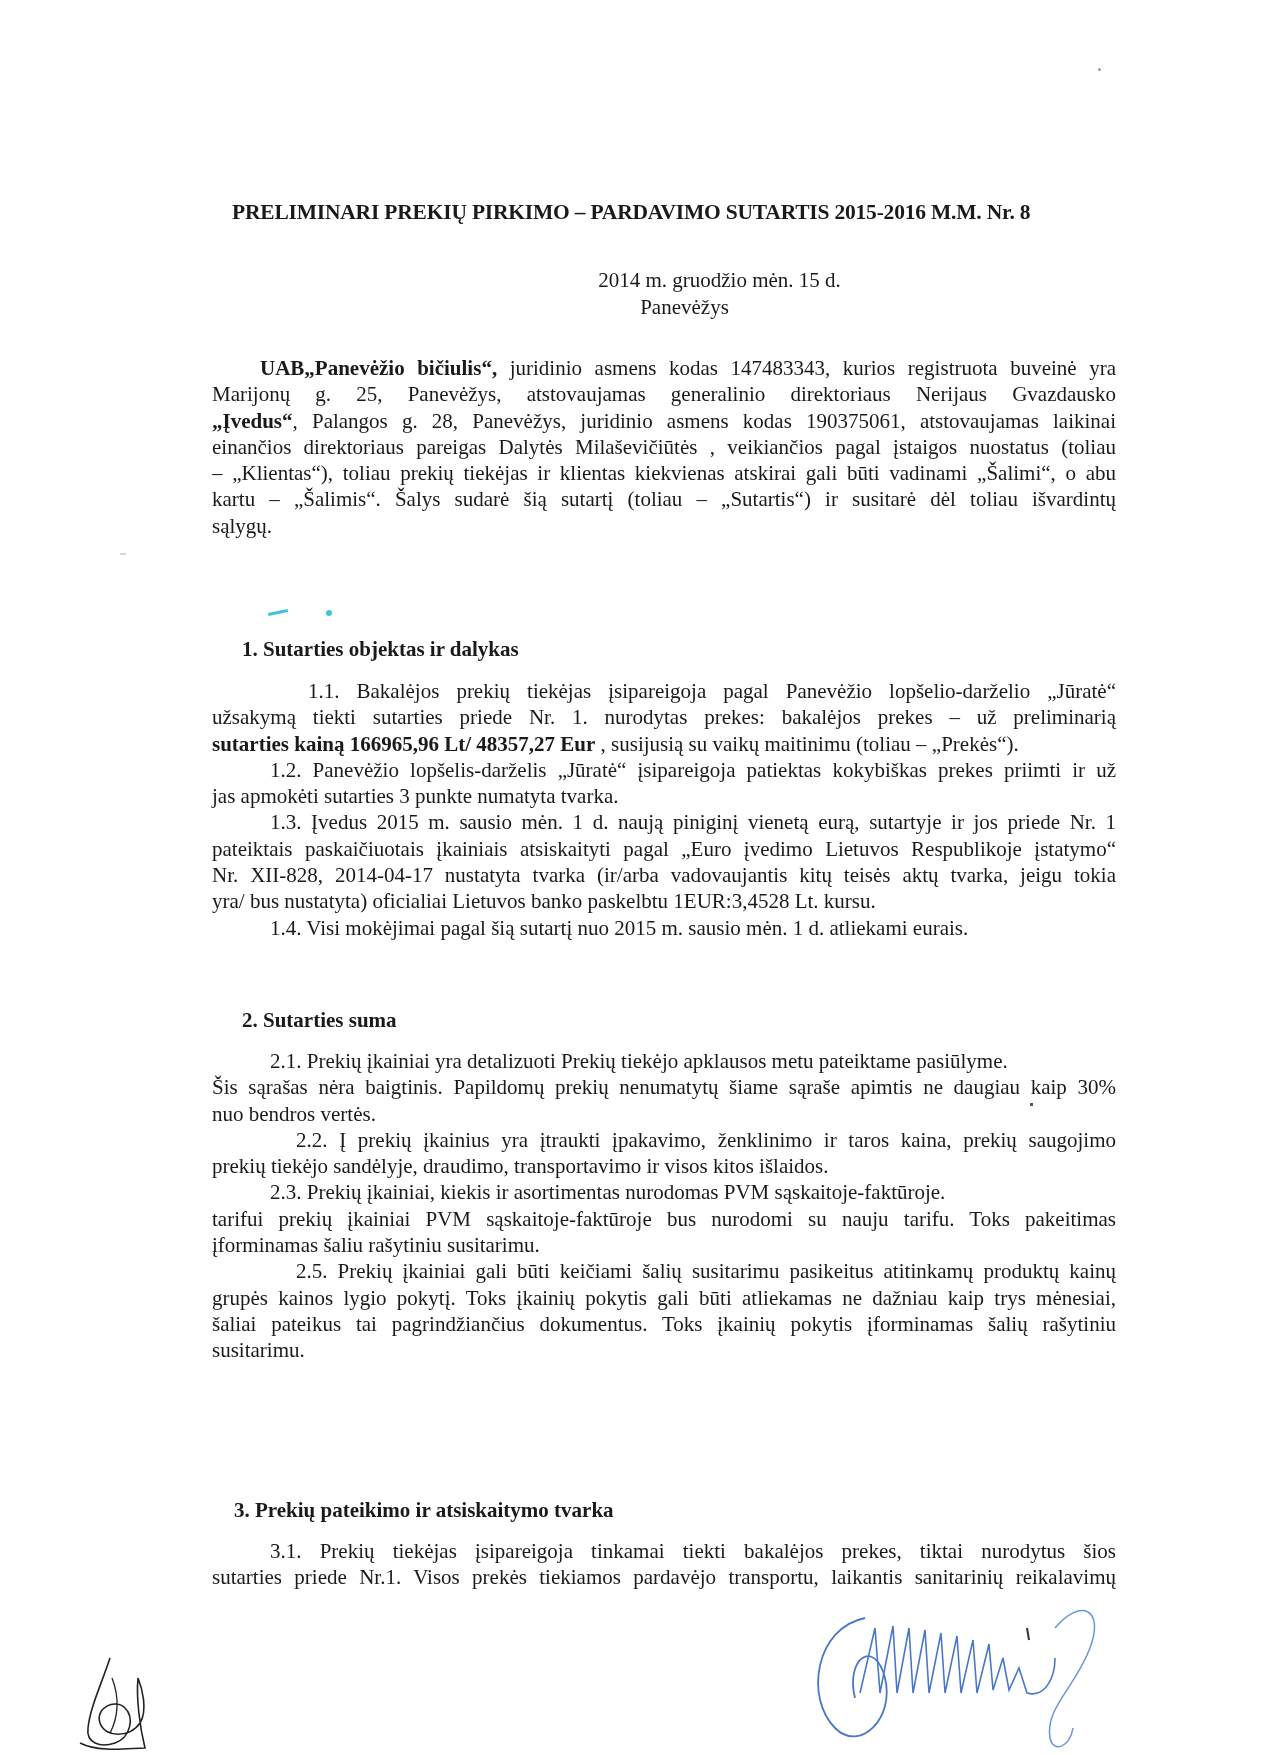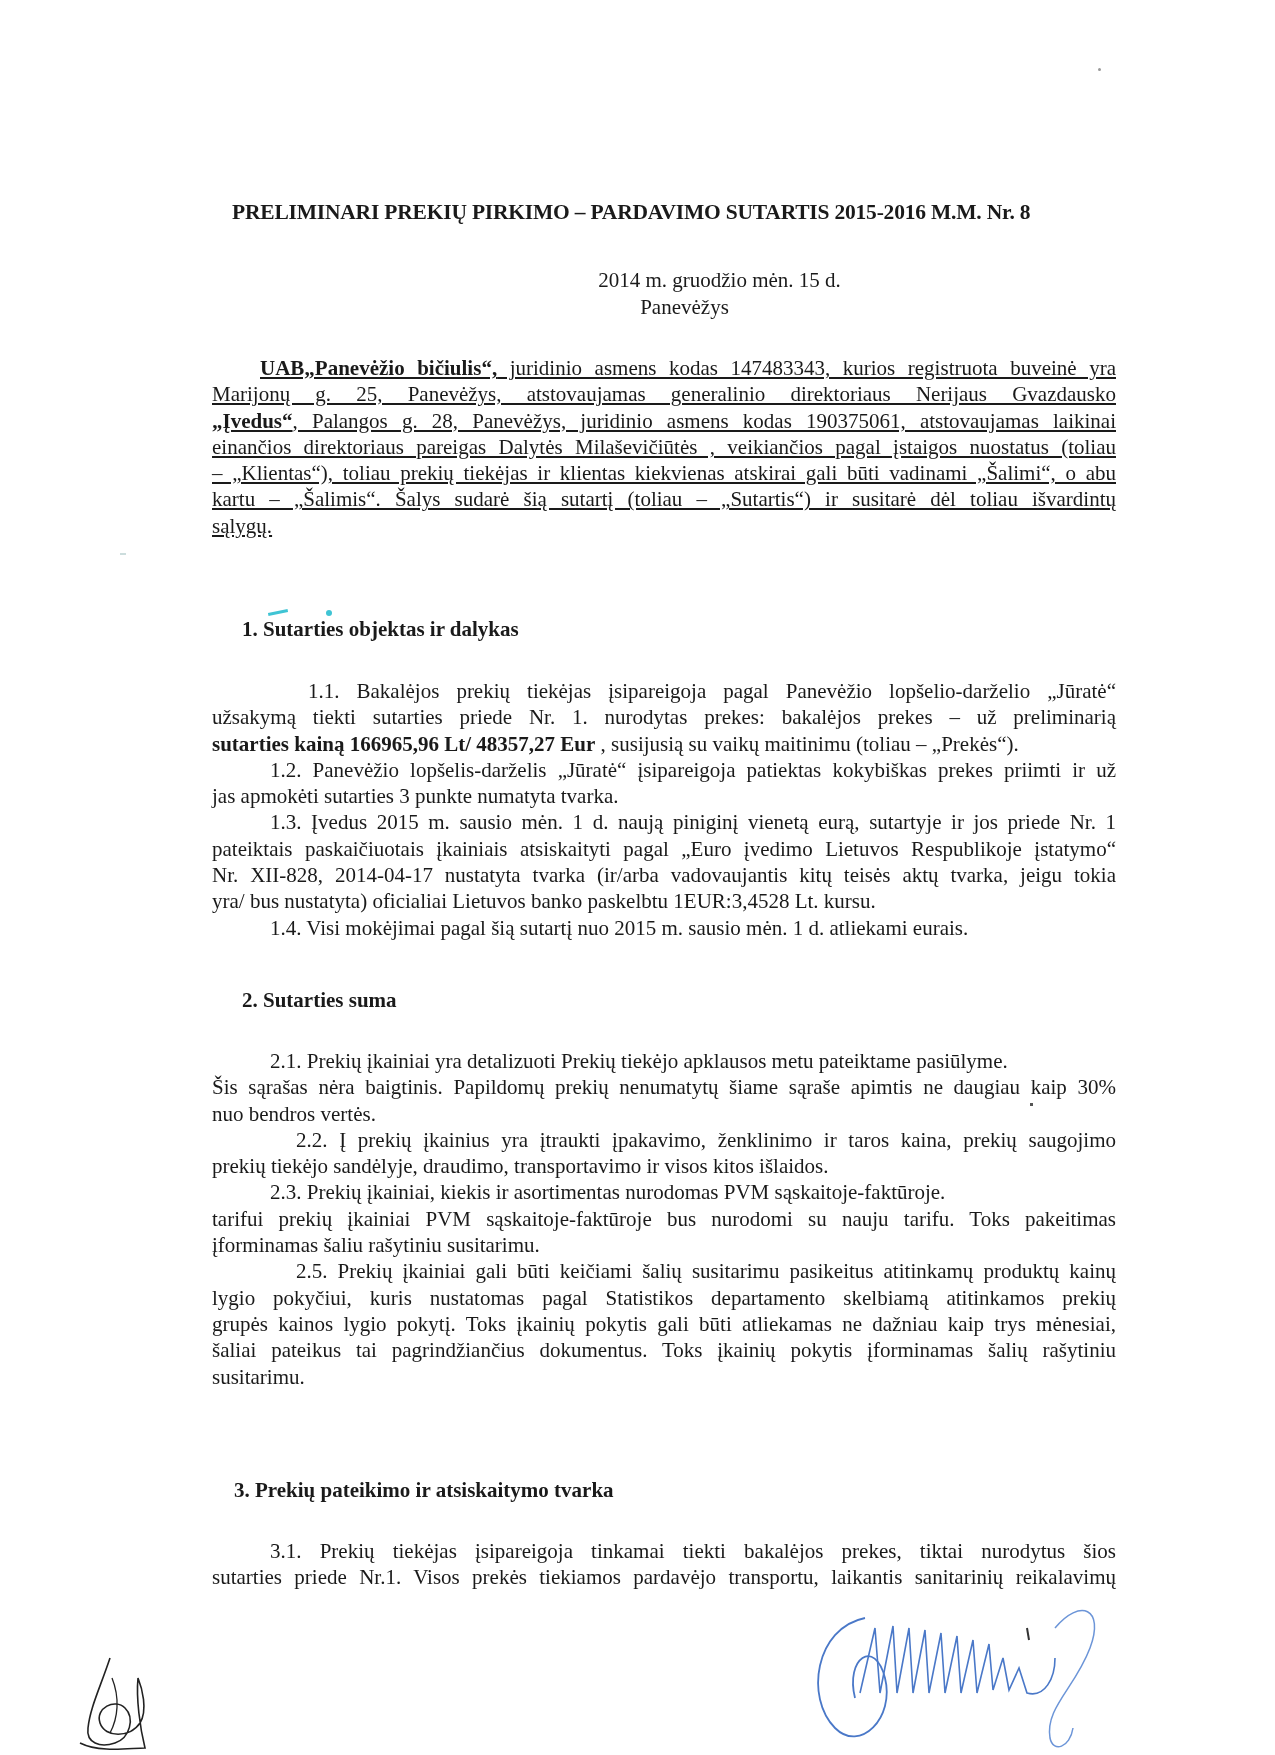--- a/index.html
+++ b/index.html
@@ -5,38 +5,38 @@
     html, body { margin: 0; padding: 0; background: #ffffff; }
     body { width: 1275px; height: 1755px; position: relative; overflow: hidden;
            font-family: "Liberation Serif", "DejaVu Serif", serif; color: #1a1a1a; }
     .page { position: absolute; left: 0; top: 8px; width: 1275px; height: 1755px; }
     .title { position: absolute; left: 232px; top: 192px; font-weight: bold; font-size: 21.5px;
              letter-spacing: -0.2px; white-space: nowrap; }
     .center { position: absolute; left: 0; width: 100%; text-align: center; font-size: 21px; }
     .date { top: 260px; left: 82px; }
     .city { top: 287px; left: 47px; }
     .block { position: absolute; left: 212px; width: 904px; font-size: 21px; line-height: 26.3px; }
-    .heading { position: absolute; font-weight: bold; font-size: 21px; white-space: nowrap; }
+    .heading { position: absolute; font-weight: bold; font-size: 21px; white-space: nowrap; margin-top: 20px; }
     b { font-weight: bold; }
     .line { display: block; white-space: nowrap; text-align: justify; text-align-last: justify; }
     .line.last { text-align-last: left; }
     .sig { position: absolute; }
     .mark { position: absolute; background: #bbb; }
   </style>
 </head>
 <body>
 
 <div class="page">
 
   <div class="title">PRELIMINARI  PREKIŲ PIRKIMO – PARDAVIMO SUTARTIS 2015-2016 M.M.  Nr. 8</div>
 
   <div class="center date">2014  m. gruodžio mėn. 15    d.</div>
   <div class="center city">Panevėžys</div>
 
-  <div class="block" style="top:347px;text-decoration:underline;">
+  <div class="block" style="top:347px;">
     <span class="line" style="padding-left:48px;"><b>UAB„Panevėžio bičiulis“,</b><span> juridinio asmens kodas 147483343, kurios registruota buveinė yra</span></span>
     <span class="line">Marijonų g. 25, Panevėžys, atstovaujamas generalinio direktoriaus Nerijaus Gvazdausko</span>
     <span class="line"><b>„Įvedus“</b><span>, Palangos g. 28, Panevėžys, juridinio asmens kodas 190375061, atstovaujamas laikinai</span></span>
     <span class="line">einančios  direktoriaus pareigas Dalytės Milaševičiūtės , veikiančios pagal įstaigos nuostatus (toliau</span>
     <span class="line">– „Klientas“), toliau prekių tiekėjas ir klientas kiekvienas atskirai gali būti vadinami „Šalimi“, o abu</span>
     <span class="line">kartu – „Šalimis“. Šalys sudarė šią sutartį (toliau – „Sutartis“) ir susitarė dėl toliau išvardintų</span>
     <span class="line last">sąlygų.</span>
   </div>
 
   <div class="heading" style="left:242px; top:609px;">1.  Sutarties objektas ir dalykas</div>
@@ -61,21 +61,20 @@
   <div class="block" style="top:1040px;">
     <span class="line last" style="padding-left:58px;">2.1.  Prekių įkainiai yra detalizuoti Prekių tiekėjo apklausos metu pateiktame pasiūlyme.</span>
     <span class="line">Šis sąrašas nėra baigtinis. Papildomų prekių nenumatytų šiame sąraše apimtis ne daugiau kaip 30%</span>
     <span class="line last">nuo bendros vertės.</span>
     <span class="line" style="padding-left:84px;">2.2. Į prekių įkainius yra įtraukti įpakavimo, ženklinimo ir taros kaina, prekių saugojimo</span>
     <span class="line last">prekių tiekėjo sandėlyje, draudimo, transportavimo ir visos kitos išlaidos.</span>
     <span class="line last" style="padding-left:58px;">2.3. Prekių  įkainiai, kiekis ir asortimentas nurodomas PVM sąskaitoje-faktūroje.</span>
     <span class="line">tarifui prekių įkainiai PVM sąskaitoje-faktūroje bus nurodomi su nauju tarifu. Toks pakeitimas</span>
     <span class="line last">įforminamas šaliu rašytiniu susitarimu.</span>
     <span class="line" style="padding-left:84px;">2.5. Prekių įkainiai gali būti keičiami šalių susitarimu pasikeitus atitinkamų produktų kainų</span>
-    <span class="line">lygio pokyčiui, kuris nustatomas pagal Statistikos departamento skelbiamą atitinkamos prekių</span>
     <span class="line">grupės kainos lygio pokytį. Toks įkainių pokytis gali būti atliekamas ne dažniau kaip trys mėnesiai,</span>
     <span class="line">šaliai pateikus tai pagrindžiančius dokumentus. Toks įkainių pokytis įforminamas šalių rašytiniu</span>
     <span class="line last">susitarimu.</span>
   </div>
 
   <div class="heading" style="left:234px; top:1470px;">3. Prekių pateikimo ir atsiskaitymo tvarka</div>
 
   <div class="block" style="top:1530px;">
     <span class="line" style="padding-left:58px;">3.1.   Prekių tiekėjas įsipareigoja tinkamai tiekti bakalėjos prekes, tiktai nurodytus šios</span>
     <span class="line">sutarties priede Nr.1.  Visos prekės tiekiamos pardavėjo transportu, laikantis sanitarinių reikalavimų</span>

